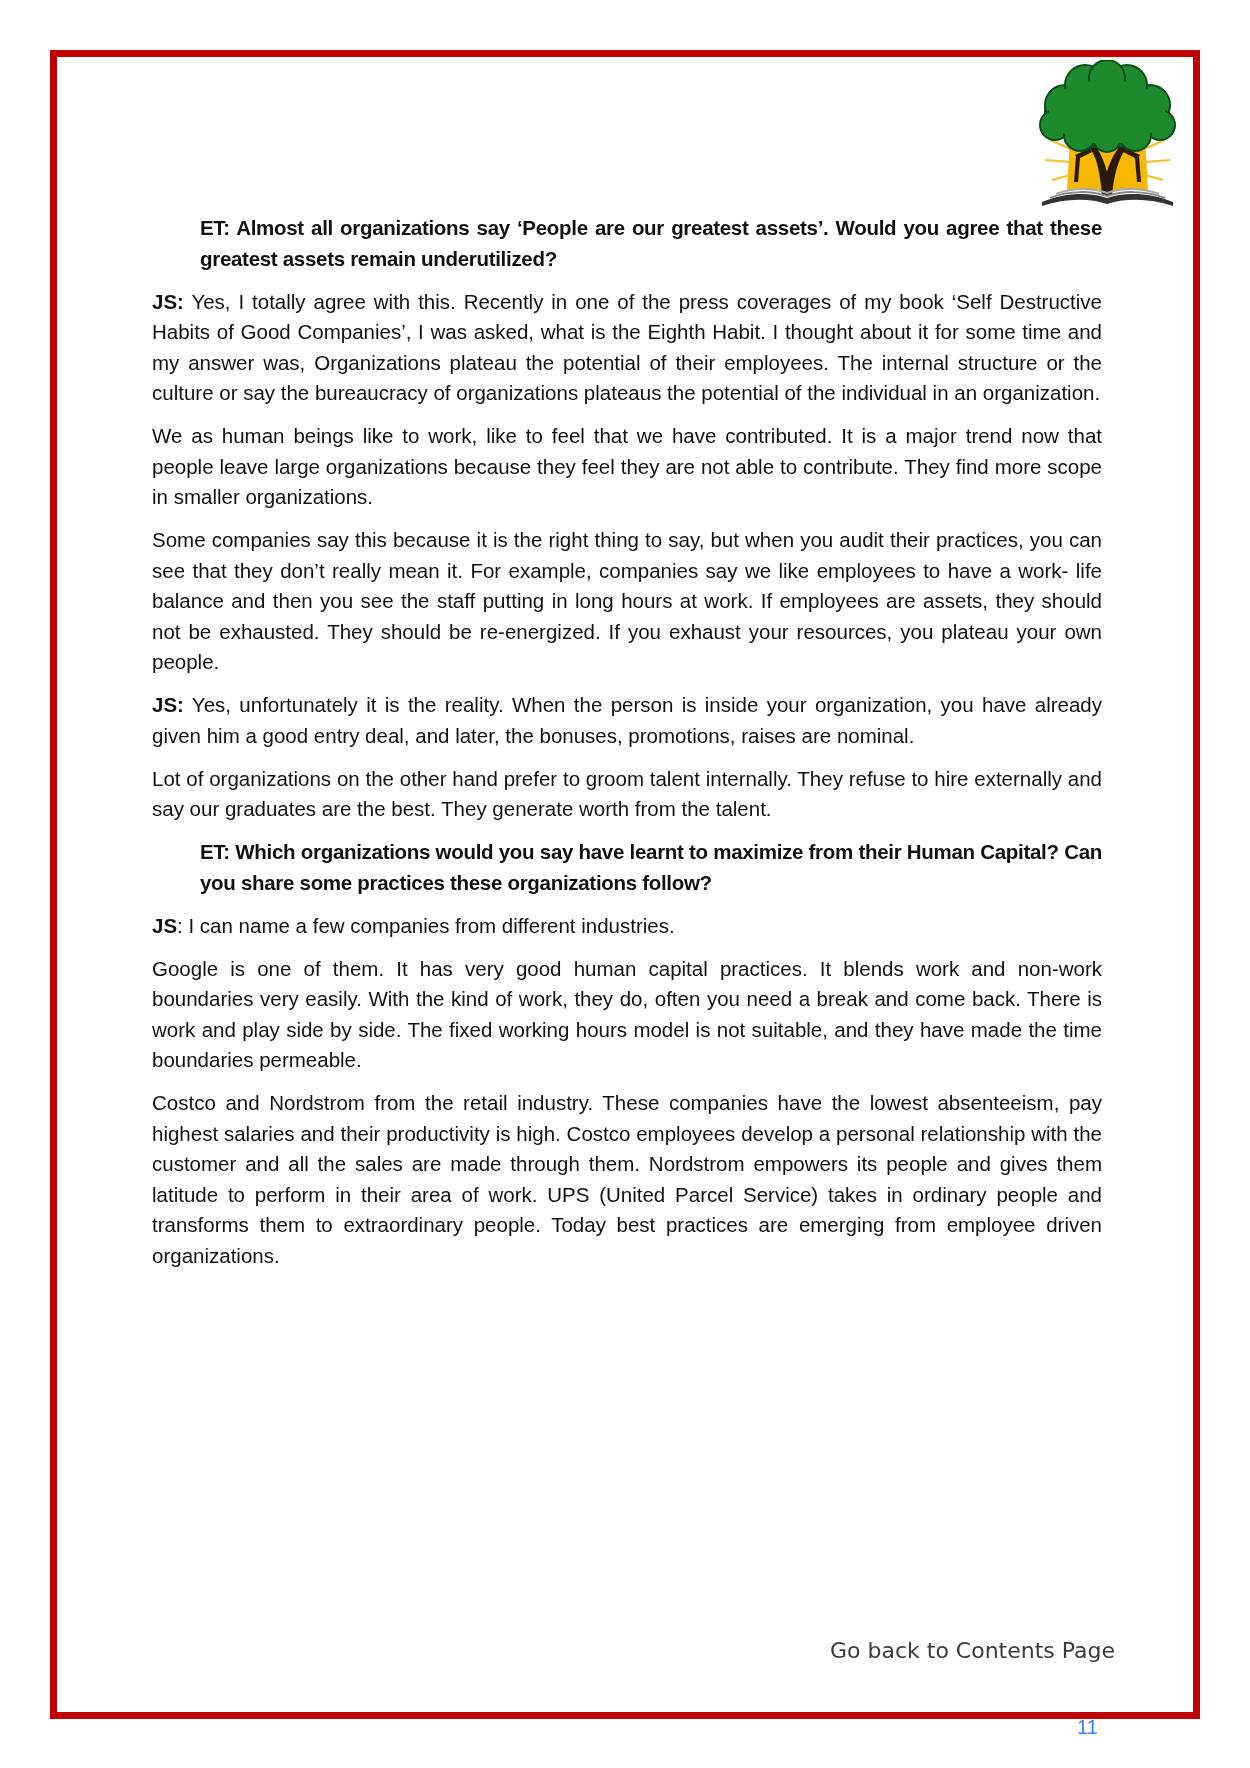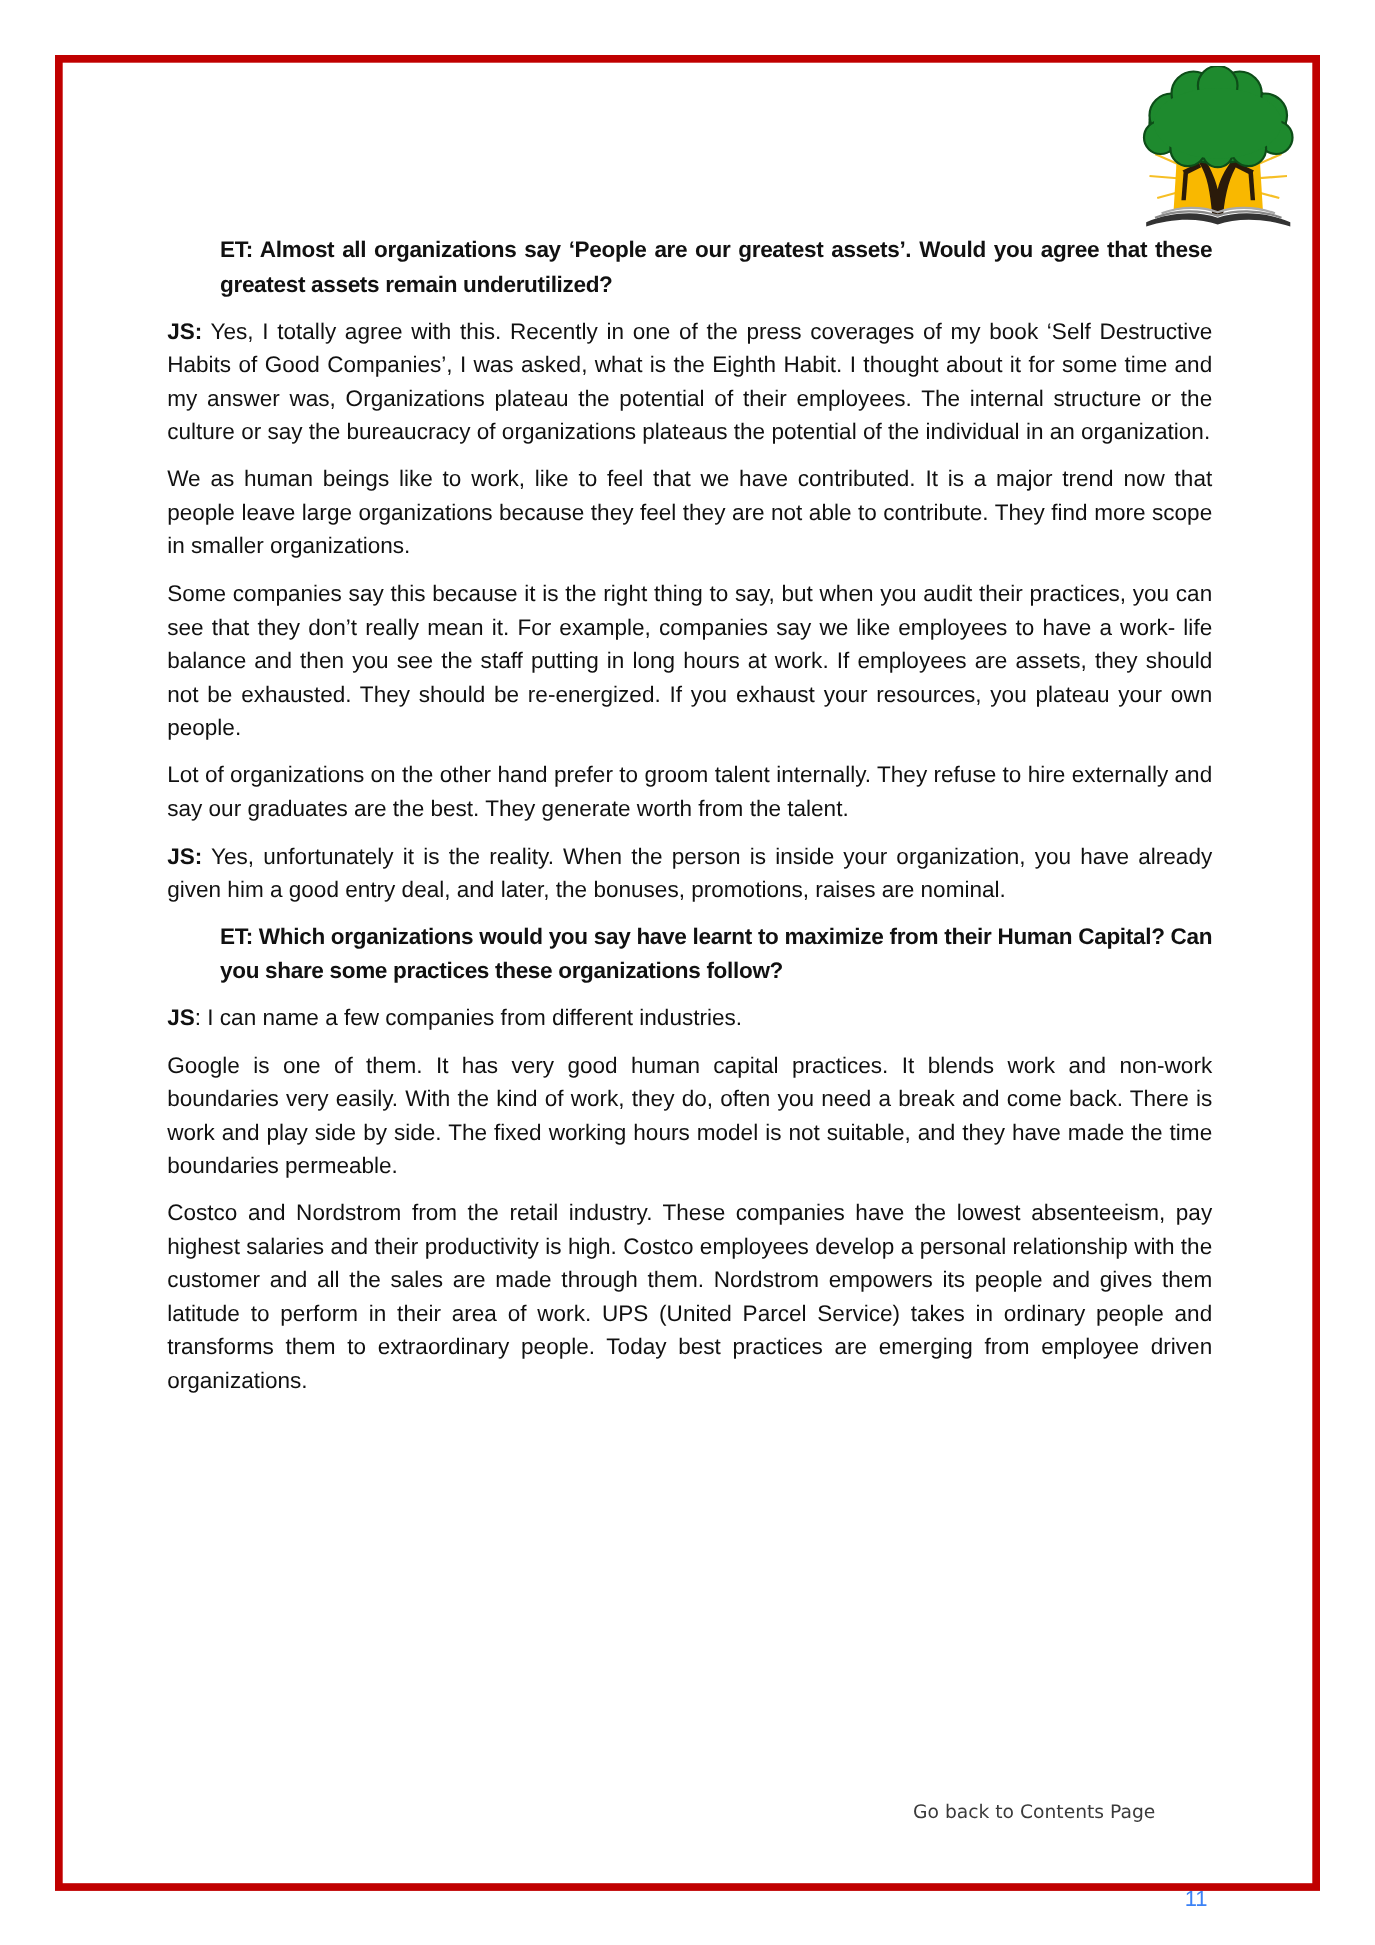--- a/index.html
+++ b/index.html
@@ -13,21 +13,21 @@
       position: absolute; left: 152px; top: 213px; width: 950px;
       font-family: "Liberation Sans Narrow", "Liberation Sans", sans-serif;
       font-size: 20.5px; line-height: 30.5px; color: #111111;
       text-align: justify;
     }
     .content p { margin: 0 0 12.5px 0; }
     .content p.q { font-weight: bold; letter-spacing: -0.3px; margin-left: 48px; }
     .content b { font-weight: bold; }
     .footer {
       position: absolute; left: 830px; top: 1638px;
-      font-family: "DejaVu Sans", sans-serif; font-size: 17px; color: #3a3a3a;
+      font-family: "DejaVu Sans", sans-serif; font-size: 22px; color: #3a3a3a;
       cursor: pointer;
     }
     .page-num {
       position: absolute; left: 1077px; top: 1716px;
       font-family: "Liberation Sans", sans-serif; font-size: 20px; color: #3b82f6;
     }
   </style>
 </head>
 <body>
 
@@ -73,22 +73,22 @@
     <path d="M20 138 C40 130 62 131 77 136 C92 131 114 130 135 138" stroke="#888" stroke-width="2" fill="none"></path>
     <path d="M26 134 C44 127 64 128 77 133 C90 128 110 127 129 134" stroke="#aaa" stroke-width="2" fill="none"></path>
   </svg>
 </div>
 
 <div class="content">
   <p class="q"><span>ET:</span><span> Almost all organizations say ‘People are our greatest assets’. Would you agree that these greatest assets remain underutilized?</span></p>
   <p><b>JS:</b><span> Yes, I totally agree with this. Recently in one of the press coverages of my book ‘Self Destructive Habits of Good Companies’, I was asked, what is the Eighth Habit. I thought about it for some time and my answer was, Organizations plateau the potential of their employees. The internal structure or the culture or say the bureaucracy of organizations plateaus the potential of the individual in an organization.</span></p>
   <p><span>We as human beings like to work, like to feel that we have contributed. It is a major trend now that people leave large organizations because they feel they are not able to contribute. They find more scope in smaller organizations.</span></p>
   <p><span>Some companies say this because it is the right thing to say, but when you audit their practices, you can see that they don’t really mean it. For example, companies say we like employees to have a work- life balance and then you see the staff putting in long hours at work. If employees are assets, they should not be exhausted. They should be re-energized. If you exhaust your resources, you plateau your own people.</span></p>
+  <p><b>JS:</b><span> Yes, unfortunately it is the reality. When the person is inside your organization, you have already given him a good entry deal, and later, the bonuses, promotions, raises are nominal.</span></p>
   <p><span>Lot of organizations on the other hand prefer to groom talent internally. They refuse to hire externally and say our graduates are the best. They generate worth from the talent.</span></p>
-  <p><b>JS:</b><span> Yes, unfortunately it is the reality. When the person is inside your organization, you have already given him a good entry deal, and later, the bonuses, promotions, raises are nominal.</span></p>
   <p class="q"><span>ET:</span><span> Which organizations would you say have learnt to maximize from their Human Capital? Can you share some practices these organizations follow?</span></p>
   <p><b>JS</b><span>: I can name a few companies from different industries.</span></p>
   <p><span>Google is one of them. It has very good human capital practices. It blends work and non-work boundaries very easily. With the kind of work, they do, often you need a break and come back. There is work and play side by side. The fixed working hours model is not suitable, and they have made the time boundaries permeable.</span></p>
   <p><span>Costco and Nordstrom from the retail industry. These companies have the lowest absenteeism, pay highest salaries and their productivity is high. Costco employees develop a personal relationship with the customer and all the sales are made through them. Nordstrom empowers its people and gives them latitude to perform in their area of work. UPS (United Parcel Service) takes in ordinary people and transforms them to extraordinary people. Today best practices are emerging from employee driven organizations.</span></p>
 </div>
 
 <a class="footer">Go back to Contents Page</a>
 <span class="page-num">11</span>
 
 </body></html>

